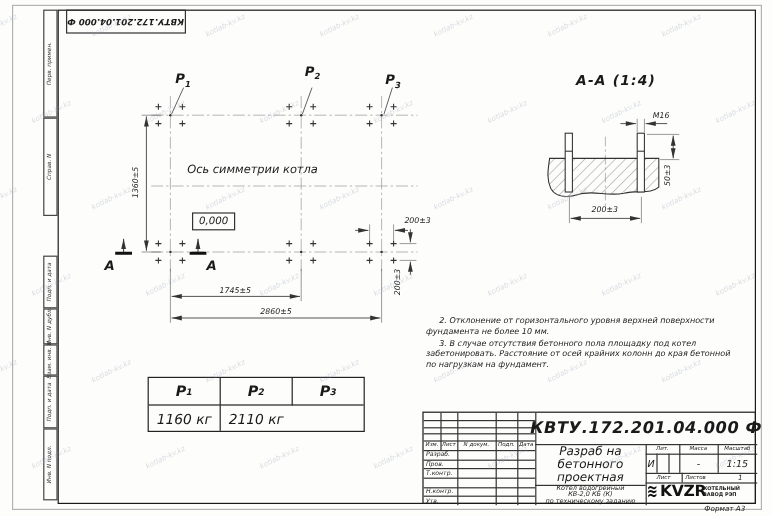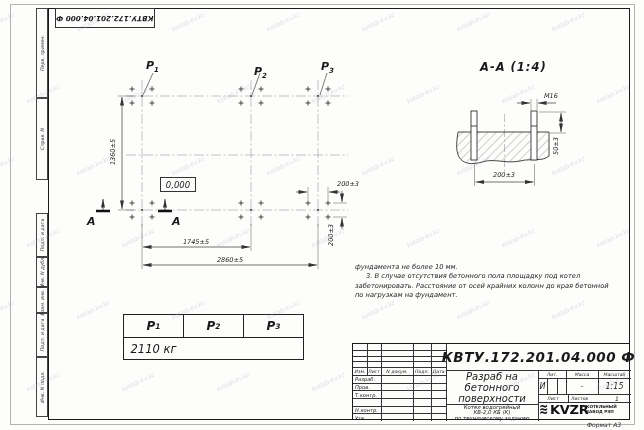--- a/index.html
+++ b/index.html
@@ -147,23 +147,24 @@
 
     <g fill="#fff" stroke="#333" stroke-width="0.9">
       <rect x="471" y="111" width="6" height="49"></rect>
       <rect x="531" y="111" width="6" height="49"></rect>
       <line x1="471" y1="126" x2="477" y2="126"></line>
       <line x1="531" y1="126" x2="537" y2="126"></line>
     </g>
   </svg>
 
   <div class="t plabel" style="left:146px;top:59px"><span>P</span><sub>1</sub></div>
-  <div class="t plabel" style="left:254px;top:65px"><span>P</span><sub>2</sub></div>
+  <div class="t plabel" style="left:254px;top:53px"><span>P</span><sub>2</sub></div>
   <div class="t plabel" style="left:321px;top:60px"><span>P</span><sub>3</sub></div>
 
+  <div class="t" style="left:156px;top:136px;font-size:9.5px">Ось симметрии котла</div>
   <div class="level-box">
       <span>0,000</span>
     </div>
 
   <div class="t dim rot90 dimc" style="left:93px;top:148px;width:40px">1360±5</div>
   <div class="t dim dimc" style="left:166px;top:238px;width:60px">1745±5</div>
   <div class="t dim dimc" style="left:200px;top:256px;width:60px">2860±5</div>
   <div class="t dim" style="left:337px;top:180px">200±3</div>
   <div class="t dim rot90 dimc" style="left:311px;top:231px;width:40px">200±3</div>
 
@@ -184,25 +185,27 @@
       <div class="lt-cell">
           <span>P</span>
           <sub>2</sub>
         </div>
       <div class="lt-cell">
           <span>P</span>
           <sub>3</sub>
         </div>
     </div>
     <div class="lt-row">
+      <div class="lt-cell">1160 кг</div>
       <div class="lt-cell">2110 кг</div>
     </div>
   </div>
 
   <div class="notes">
+    <div class="ind">2. Отклонение от горизонтального уровня верхней поверхности</div>
     <div>фундамента не более 10 мм.</div>
     <div class="ind">3. В случае отсутствия бетонного пола площадку под котел</div>
     <div>забетонировать. Расстояние от осей крайних колонн до края бетонной</div>
     <div>по нагрузкам на фундамент.</div>
   </div>
 
   <div class="tblock">
 
     <div class="tbv" style="left:14px;top:0;height:31px"></div>
     <div class="tbv" style="left:28px;top:0;height:77px"></div>
@@ -229,21 +232,21 @@
     <div class="tbh" style="left:93px;top:60px;width:92px"></div>
     <div class="tbh" style="left:185px;top:34px;width:93px"></div>
     <div class="tbh" style="left:185px;top:50px;width:93px"></div>
     <div class="tbh" style="left:185px;top:58px;width:93px"></div>
 
     <div class="tbt cellc docnum">КВТУ.172.201.04.000 Ф</div>
 
     <div class="tbt tb-title">
       <div>Разраб на</div>
       <div>бетонного</div>
-      <div>поверхности</div>
+      <div>проектная</div>
     </div>
 
     <div class="tbt tb-product">
       <div>Котел водогрейный</div>
       <div>КВ-2,0 КБ (К)</div>
       <div>по техническому заданию</div>
     </div>
 
     <div class="tbt tb-small cellc" style="left:0;top:23px;width:14px;height:8px">Изм.</div>
     <div class="tbt tb-small cellc" style="left:14px;top:23px;width:14px;height:8px">Лист</div>

